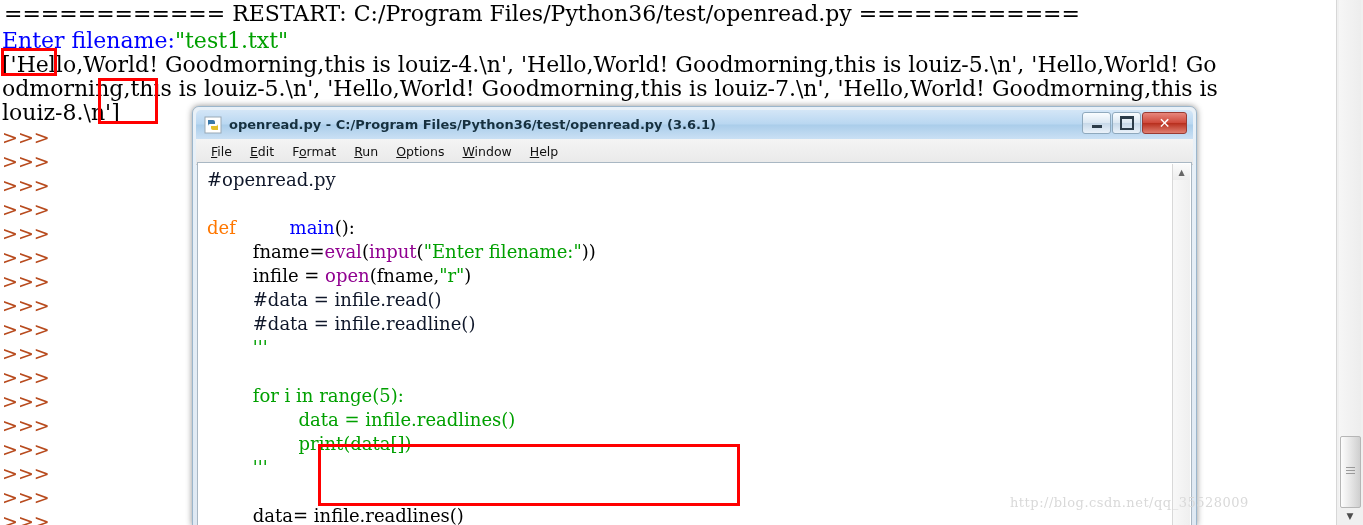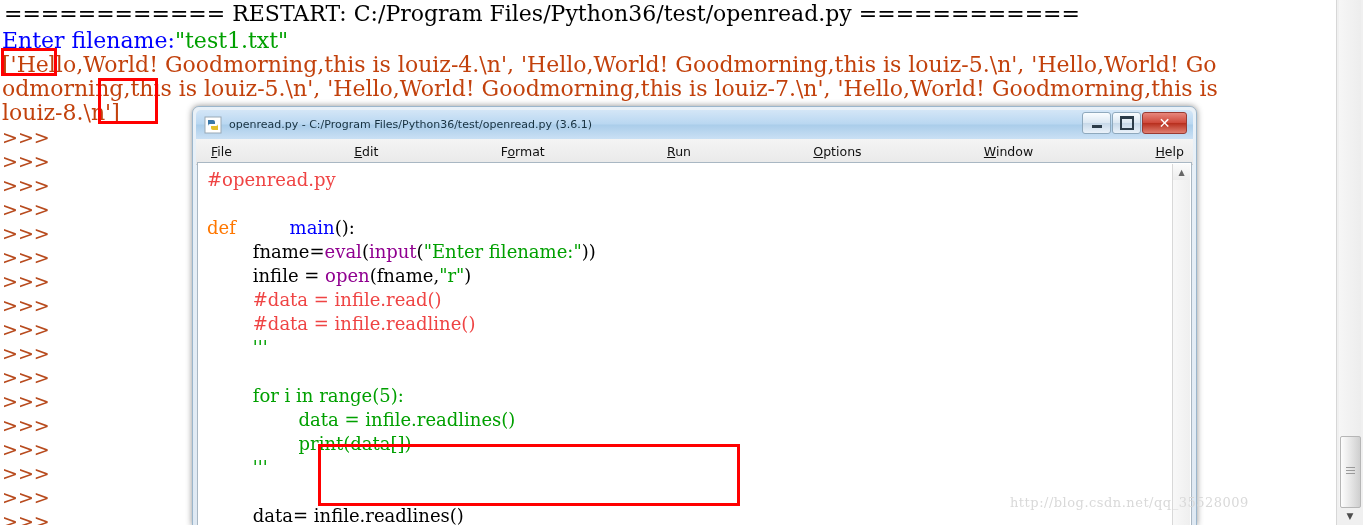--- a/index.html
+++ b/index.html
@@ -31,21 +31,21 @@
     color: #000000;
   }
   .shell-prompt-line {
     top: 29px;
     left: 2px;
     color: #0000ff;
   }
   .shell-prompt-line .inp-value { color: #00a000; }
 
   .shell-out {
-    color: #c2410c;
+    color: #000000;
     left: 2px;
   }
   .shell-out.l1 { top: 53px; }
   .shell-out.l2 { top: 77px; }
   .shell-out.l3 { top: 101px; }
 
   .prompts {
     position: absolute;
     left: 2px;
     top: 125px;
@@ -129,23 +129,24 @@
     box-sizing: border-box;
   }
   .title-icon {
     width: 18px; height: 18px;
     margin-right: 7px;
     flex: none;
     position: relative;
   }
   .title-text {
     font-family: "DejaVu Sans", sans-serif;
-    font-size: 11px;
+    font-size: 13px;
     color: #16303f;
     white-space: nowrap;
+    font-weight: bold;
   }
   .win-buttons {
     position: absolute;
     right: 6px; top: 2px;
     display: flex;
     gap: 1px;
   }
   .win-btn {
     width: 27px; height: 20px;
     border: 1px solid #8fa9bd;
@@ -168,21 +169,20 @@
   .menubar {
     position: absolute;
     left: 3px; top: 32px; right: 3px;
     height: 26px;
     background: linear-gradient(#f4f4f4,#e9e9e9);
     border-bottom: 1px solid #d0d0d0;
     display: flex;
     align-items: center;
     padding-left: 6px;
     box-sizing: border-box;
-    justify-content: space-between;
   }
   .menu-item {
     font-family: "DejaVu Sans", sans-serif;
     font-size: 12.5px;
     color: #111111;
     padding: 2px 9px;
     cursor: default;
   }
   .menu-item .u { text-decoration: underline; }
 
@@ -198,21 +198,21 @@
   .code {
     position: absolute;
     left: 9px;
     top: 5px;
     font-family: "DejaVu Serif", serif;
     font-size: 18px;
     line-height: 24px;
     white-space: pre;
     color: #000000;
   }
-  .code .cm   { color: #ef4444; }
+  .code .cm   { color: #0f172a; }
   .code .kw   { color: #ff7700; margin-top: 44px; }
   .code .df   { color: #0000ff; margin-left: 48px; }
   .code .bi   { color: #900090; }
   .code .st   { color: #00a000; }
 
   
   .ed-scrollbar {
     position: absolute;
     right: 1px; top: 1px; bottom: 0;
     width: 17px;

